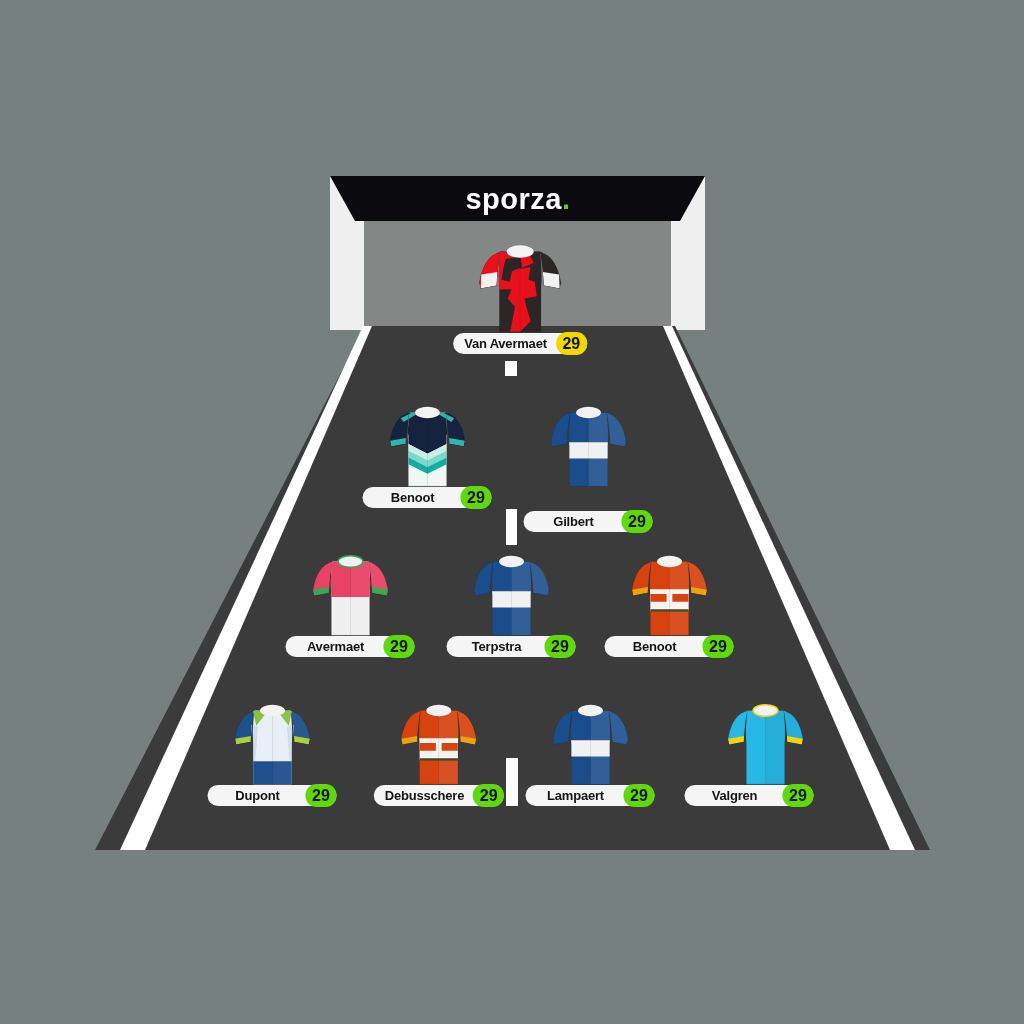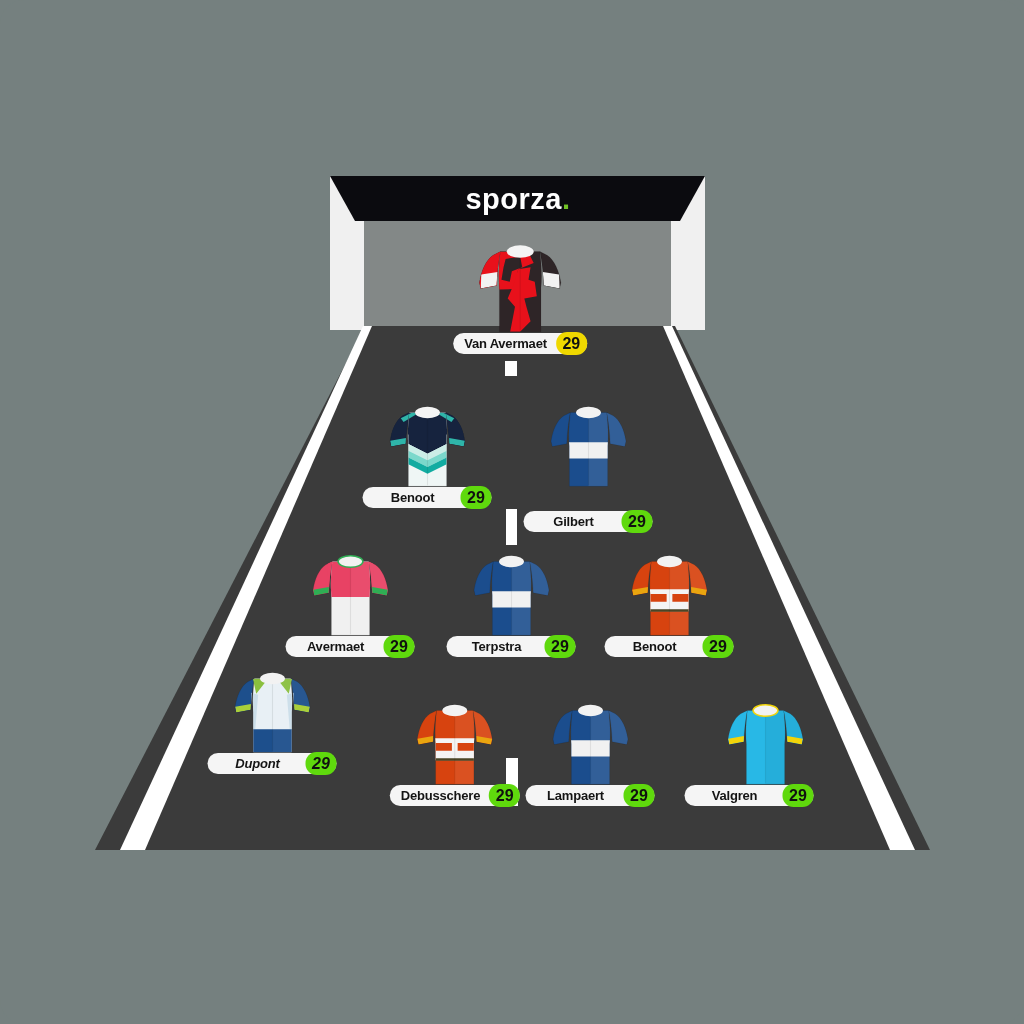--- a/index.html
+++ b/index.html
@@ -211,21 +211,21 @@
               <polygon points="89,40.5 72.6,37.7 72.7,43.6 87.9,46.6" fill="#E9A50F"></polygon>
       <line x1="50" y1="16" x2="50" y2="87" stroke="rgba(0,0,0,0.08)" stroke-width="1.2"></line>
     </g>
     <ellipse cx="50" cy="11" rx="13" ry="6" fill="#F2F2F2"></ellipse>
   </svg></div>
         <div class="pill">
           <span class="pname">Benoot</span>
           <span class="badge green">29</span>
         </div>
       </div>
-      <div class="player" style="left: 272px; top: 668px; font-style: italic;">
+      <div class="player" style="left: 272px; top: 700px;">
         <div class="jersey"><svg width="96" height="88" viewBox="0 0 100 92">
     <defs>
               <clipPath id="jc7">
                 <path d="M31,11 L69,11 C70.5,25 71,35 70,46 L70,88 L30,88 L30,46 C29,35 29.5,25 31,11 Z"></path>
                 <path d="M31,11 L24,14.5 C17,19 12.5,30 10.8,41 L12.1,46.6 L27.3,43.6 C27.8,32 29,21 31,11 Z"></path>
                 <path d="M69,11 L76,14.5 C83,19 87.5,30 89.2,41 L87.9,46.6 L72.7,43.6 C72.2,32 71,21 69,11 Z"></path>
               </clipPath>
             </defs>
     <path d="M31,11 L24,14.5 C17,19 12.5,30 10.8,41 L12.1,46.6 L27.3,43.6 C27.8,32 29,21 31,11 Z" fill="#1D4F8C" stroke="rgba(0,0,0,0.15)" stroke-width="0.7"></path>
     <path d="M69,11 L76,14.5 C83,19 87.5,30 89.2,41 L87.9,46.6 L72.7,43.6 C72.2,32 71,21 69,11 Z" fill="#1D4F8C" stroke="rgba(0,0,0,0.15)" stroke-width="0.7"></path>
@@ -241,21 +241,21 @@
               <polygon points="89,40.5 72.6,37.7 72.7,43.6 87.9,46.6" fill="#AACF3A"></polygon>
       <line x1="50" y1="16" x2="50" y2="87" stroke="rgba(0,0,0,0.08)" stroke-width="1.2"></line>
     </g>
     <ellipse cx="50" cy="11" rx="13" ry="6" fill="#F2F2F2"></ellipse>
   </svg></div>
         <div class="pill">
           <span class="pname">Dupont</span>
           <span class="badge green">29</span>
         </div>
       </div>
-      <div class="player" style="left: 455px; top: 700px; align-items: center;">
+      <div class="player" style="left: 439px; top: 700px; align-items: center;">
         <div class="jersey"><svg width="96" height="88" viewBox="0 0 100 92">
     <defs>
               <clipPath id="jc8">
                 <path d="M31,11 L69,11 C70.5,25 71,35 70,46 L70,88 L30,88 L30,46 C29,35 29.5,25 31,11 Z"></path>
                 <path d="M31,11 L24,14.5 C17,19 12.5,30 10.8,41 L12.1,46.6 L27.3,43.6 C27.8,32 29,21 31,11 Z"></path>
                 <path d="M69,11 L76,14.5 C83,19 87.5,30 89.2,41 L87.9,46.6 L72.7,43.6 C72.2,32 71,21 69,11 Z"></path>
               </clipPath>
             </defs>
     <path d="M31,11 L24,14.5 C17,19 12.5,30 10.8,41 L12.1,46.6 L27.3,43.6 C27.8,32 29,21 31,11 Z" fill="#D7430F" stroke="rgba(0,0,0,0.15)" stroke-width="0.7"></path>
     <path d="M69,11 L76,14.5 C83,19 87.5,30 89.2,41 L87.9,46.6 L72.7,43.6 C72.2,32 71,21 69,11 Z" fill="#D7430F" stroke="rgba(0,0,0,0.15)" stroke-width="0.7"></path>

